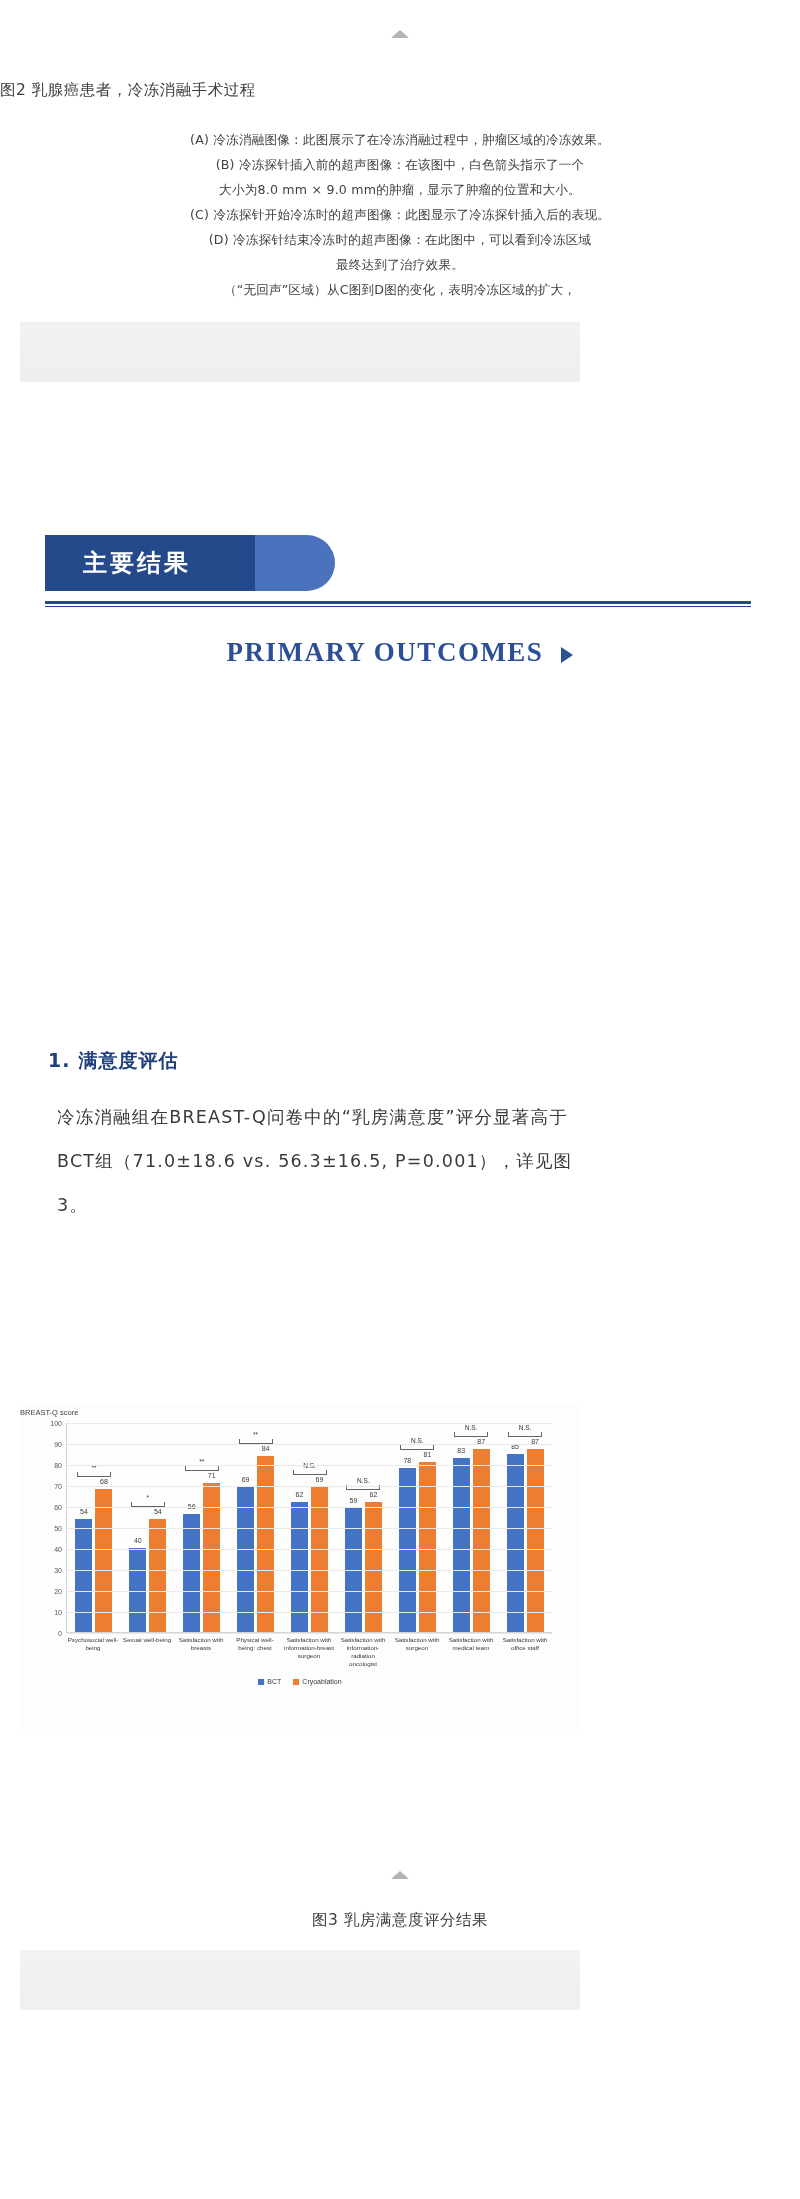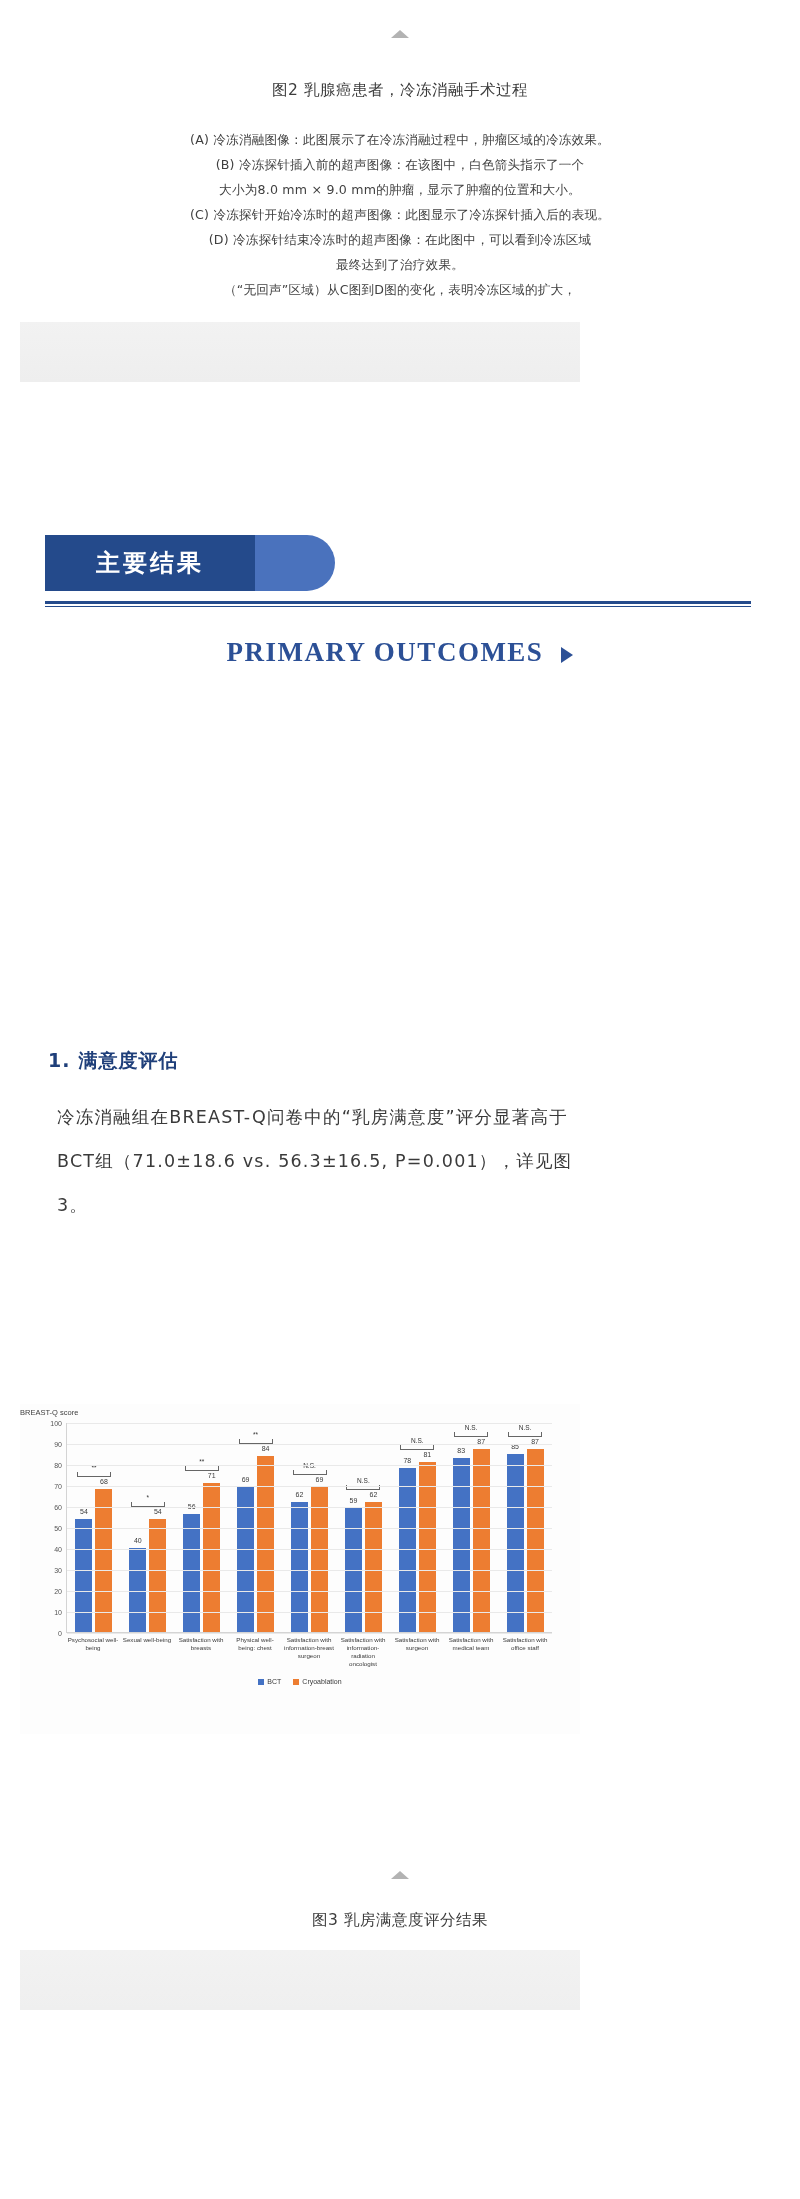--- a/index.html
+++ b/index.html
@@ -21,21 +21,20 @@
     width: 0; height: 0;
     border-left: 9px solid transparent;
     border-right: 9px solid transparent;
     border-bottom: 8px solid #b3b3b3;
     margin: 0 auto;
   }
 
   
   .fig2-block { padding-top: 30px; }
   .fig2-title {
-    text-align: center;
     font-size: 15.5px;
     color: #3c3c3c;
     letter-spacing: 0.5px;
     margin-top: 42px;
     font-family: "DejaVu Sans", "Liberation Sans", sans-serif;
   }
   .fig2-caption {
     margin: 26px auto 0 auto;
     width: 580px;
     text-align: center;
@@ -74,21 +73,21 @@
     border-bottom-right-radius: 56px;
     z-index: 0;
   }
   .banner-title {
     position: relative;
     z-index: 2;
     color: #ffffff;
     font-size: 24px;
     font-weight: bold;
     letter-spacing: 3px;
-    margin-left: 51px;
+    margin-left: 38px;
     font-family: "DejaVu Sans", "Liberation Sans", sans-serif;
   }
   .banner-rule {
     margin: 10px 0 0 45px;
     width: 706px;
     height: 3px;
     background: #244a8b;
   }
   .banner-rule2 {
     margin: 2px 0 0 45px;

